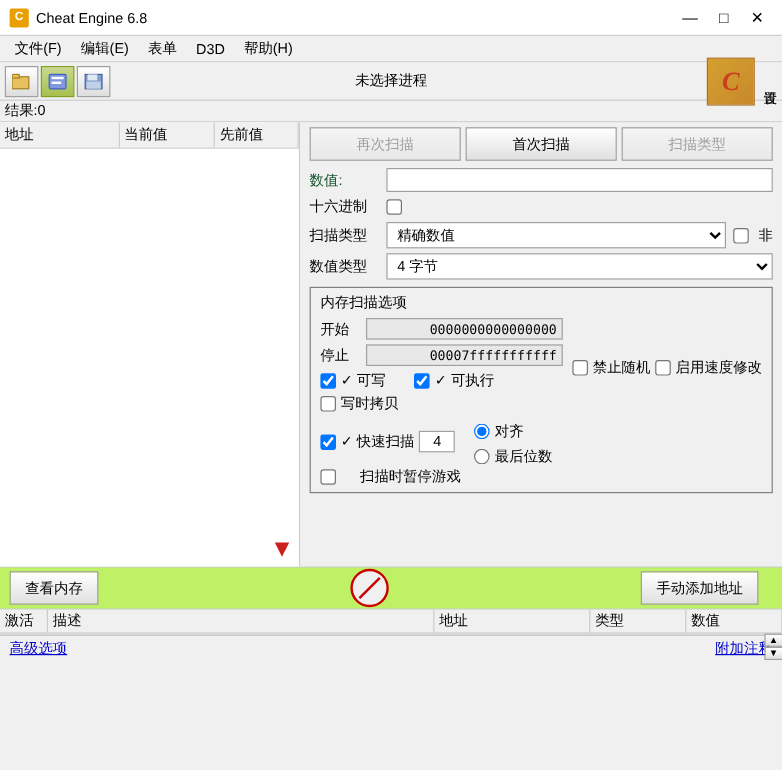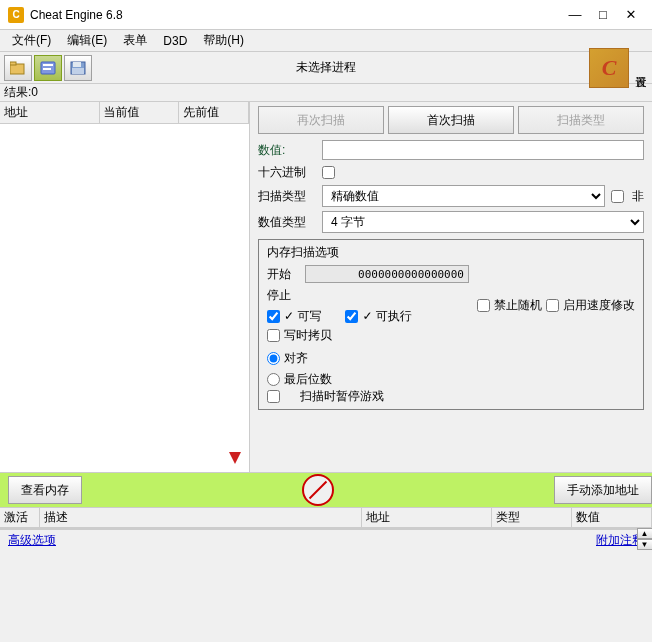--- a/index.html
+++ b/index.html
@@ -387,21 +387,21 @@
       transform: rotate(-45deg);
     }
     .manual-add-btn {
       height: 28px;
       padding: 0 12px;
       border: 1px solid #a0a0a0;
       background: linear-gradient(#fff, #e0e0e0);
       cursor: pointer;
       font-size: 12px;
       font-family: inherit;
-      margin-right: 0;
+      margin-right: 20px;
     }
 
     
     .cheat-table {
       flex: 1;
       background: #fff;
       border-bottom: 1px solid #ccc;
       display: flex;
       flex-direction: column;
     }
@@ -598,20 +598,21 @@
       <div class="mem-scan-title">内存扫描选项</div>
 
       <div style="display:flex; gap:8px;">
         <div style="flex:1;">
           <div class="mem-scan-row">
             <span class="mem-label">开始</span>
             <input class="mem-input" type="text" value="0000000000000000" style="">
           </div>
           <div class="mem-scan-row">
             <span class="mem-label">停止</span>
+            <input class="mem-input" type="text" value="00007fffffffffff" style="">
           </div>
           <div class="checkbox-row-inline">
             <input type="checkbox" checked="" style="">
             <span>✓ 可写</span>
             <span style="margin-left: 16px;"></span>
             <input type="checkbox" checked="" style="">
             <span>✓ 可执行</span>
           </div>
           <div class="checkbox-row-inline">
             <input type="checkbox" style="">
@@ -624,20 +625,25 @@
             <span>禁止随机</span>
           </div>
           <div class="checkbox-row">
             <input type="checkbox" style="">
             <span>启用速度修改</span>
           </div>
         </div>
       </div>
 
       <div style="display:flex; align-items: center; gap: 16px; margin-top: 4px;">
+        <div class="fast-scan-row">
+          <input type="checkbox" checked="" style="">
+          <span>✓ 快速扫描</span>
+          <input class="fast-num-input" type="text" value="4" style="">
+        </div>
         <div class="mem-bottom-right">
           <div class="radio-row">
             <input type="radio" name="align" checked="" style="">
             <span>对齐</span>
           </div>
           <div class="radio-row">
             <input type="radio" name="align" style="">
             <span>最后位数</span>
           </div>
         </div>

